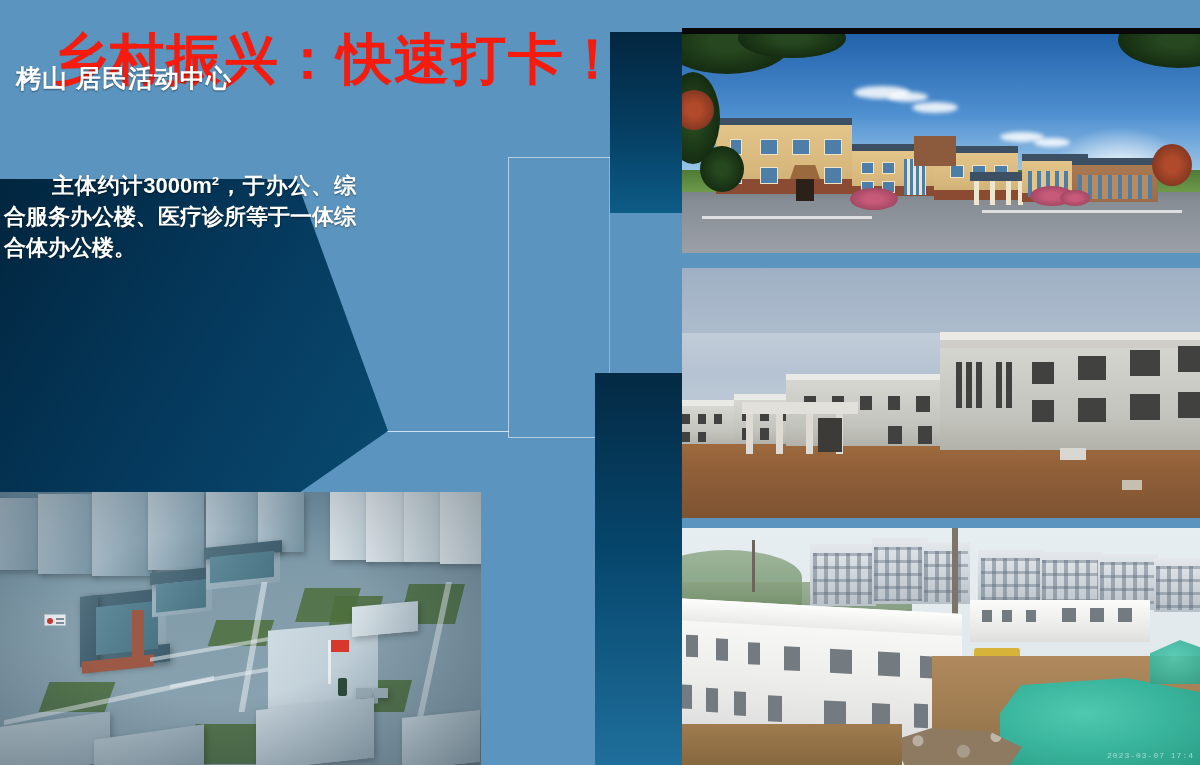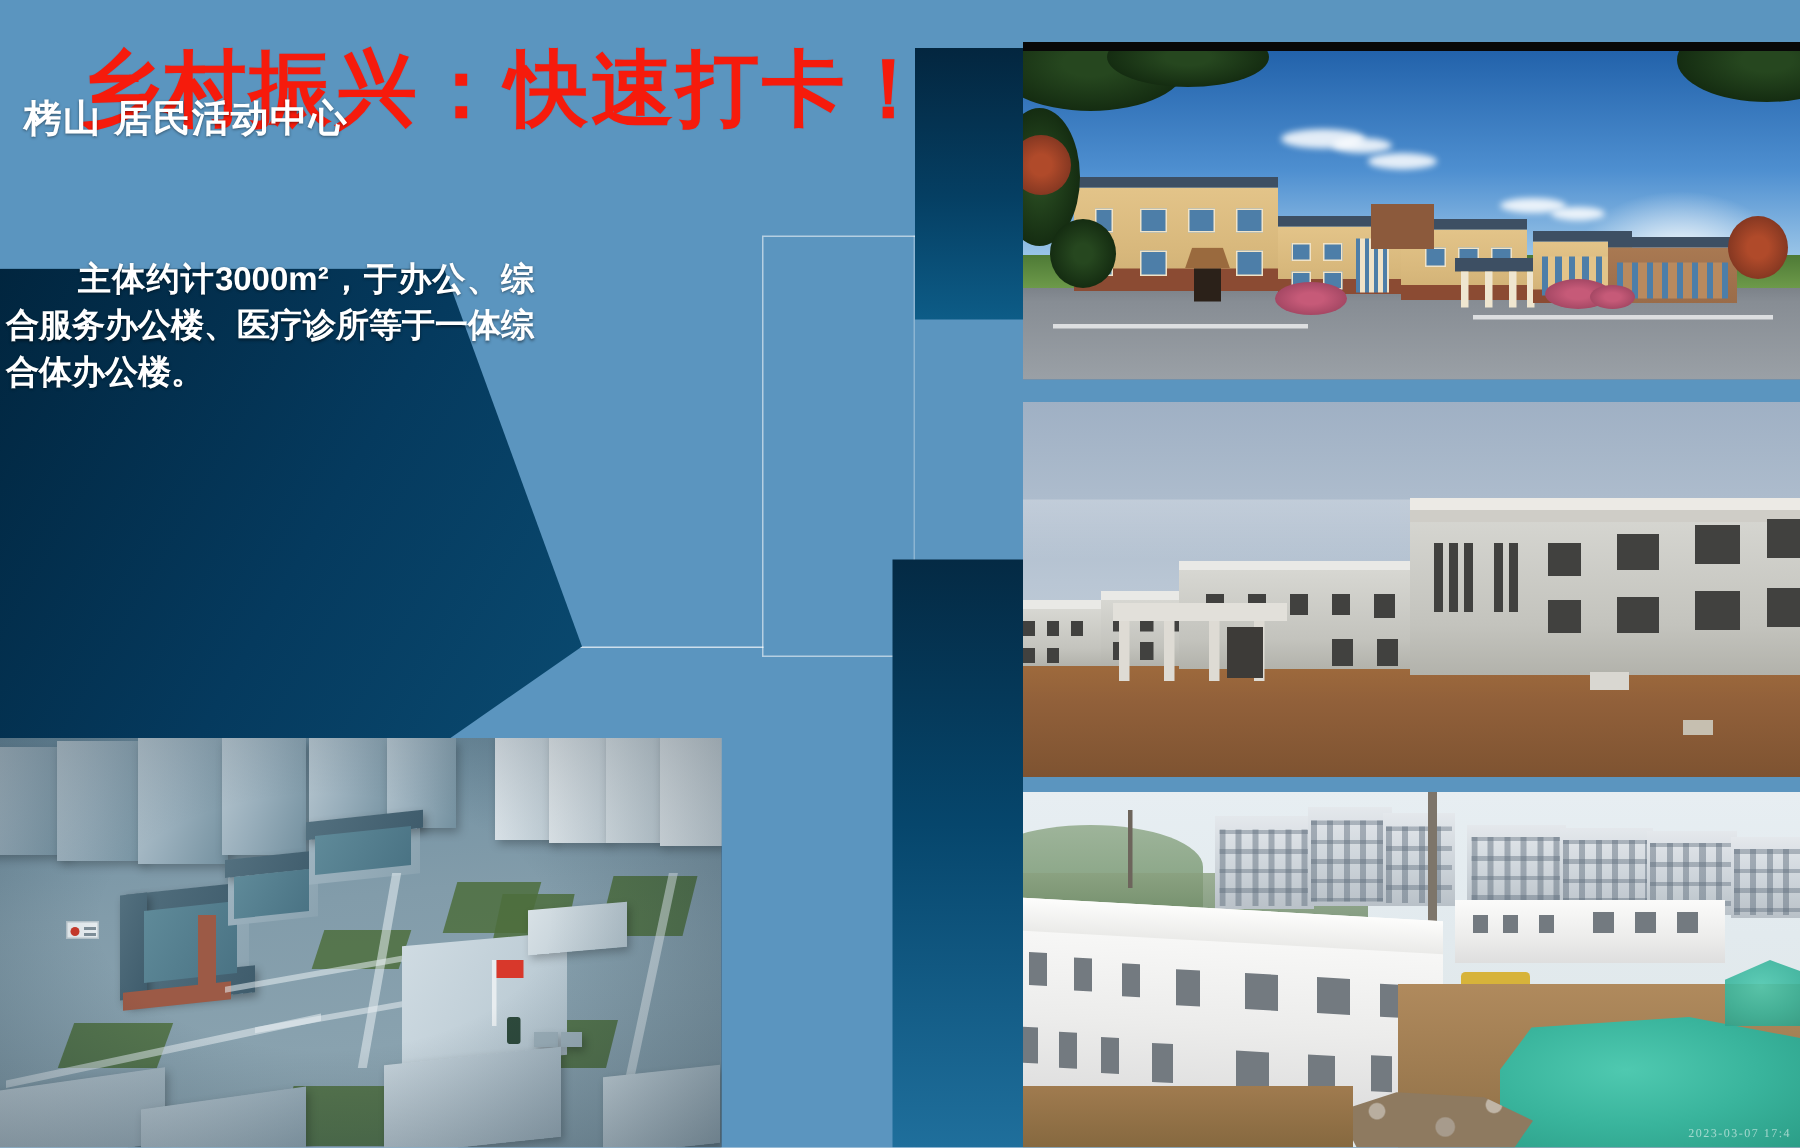--- a/index.html
+++ b/index.html
@@ -281,21 +281,21 @@
   .mp-sign-red { position: absolute; background: #c8392b; border-radius: 50%; }
   .mp-brick { position: absolute; background: #9c5a46; }
   .mp-car { position: absolute; background: #2e4a3c; border-radius: 2px; }
 
   
   #watermark {
     position: absolute;
     right: 6px; bottom: 5px;
     font-size: 8px;
     color: rgba(255,255,255,0.55);
-    font-family: Liberation Serif, serif;
+    font-family: Liberation Mono, monospace;
     letter-spacing: 1px;
   }
 </style>
 </head>
 <body>
 
 <div id="slide">
 
   <div id="title">乡村振兴：快速打卡！</div>
 

